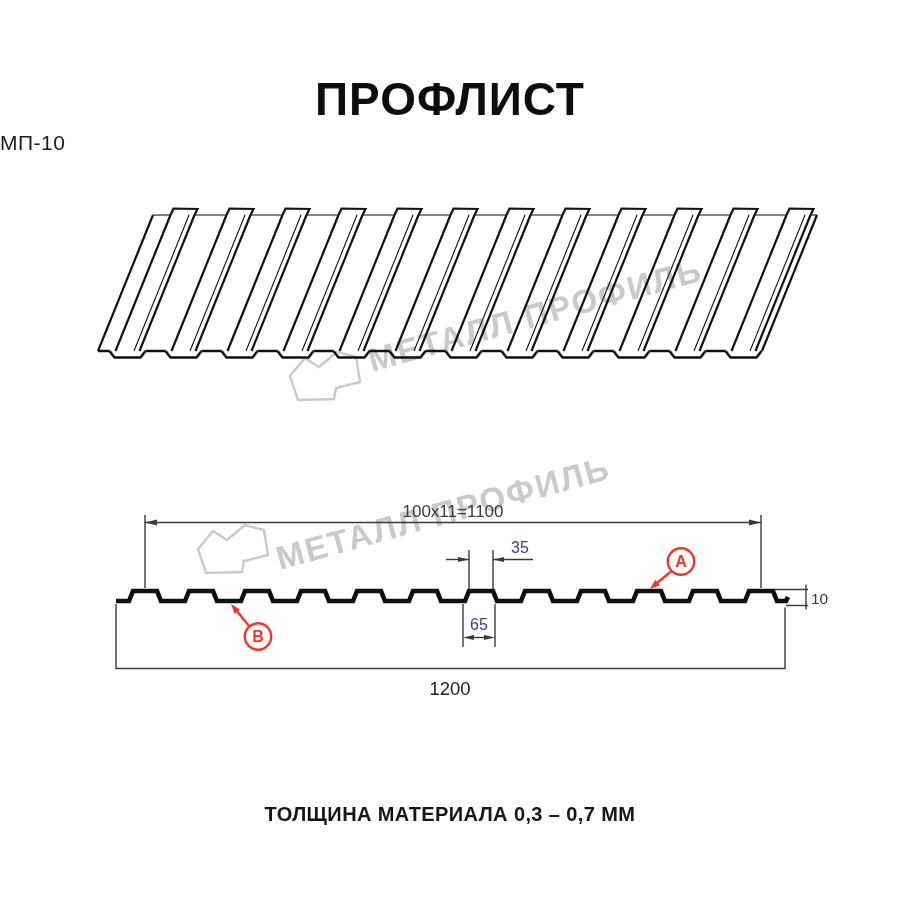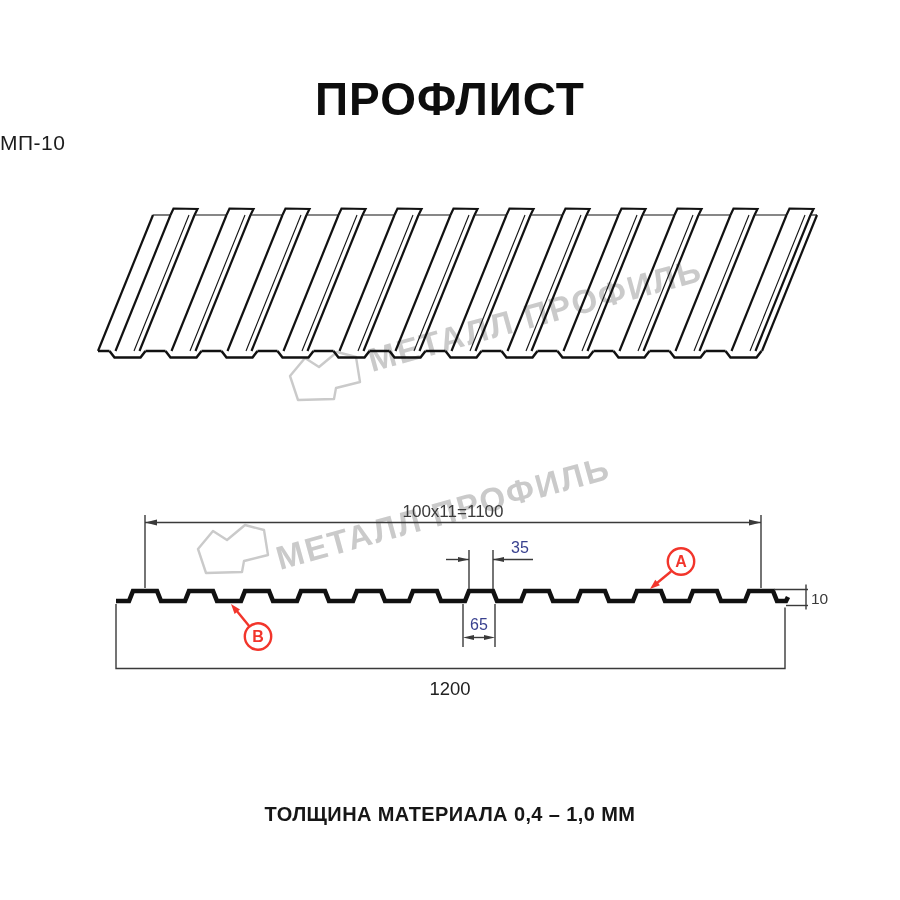--- a/index.html
+++ b/index.html
@@ -204,14 +204,14 @@
     </g>
 
     <g>
       <line class="red-stroke" x1="249.5" y1="626.5" x2="234" y2="607.5"></line>
       <polygon class="red-fill" points="231,604 240,609.5 234.6,613.9"></polygon>
       <circle class="red-stroke" cx="258" cy="636.5" r="13.2"></circle>
       <text class="red-text" x="258" y="642.3" text-anchor="middle">B</text>
     </g>
   </svg>
 
-  <div class="footnote">ТОЛЩИНА МАТЕРИАЛА 0,4 – 1,0 ММ</div>
+  <div class="footnote">ТОЛЩИНА МАТЕРИАЛА 0,3 – 0,7 ММ</div>
 </div>
 
 </body></html>

